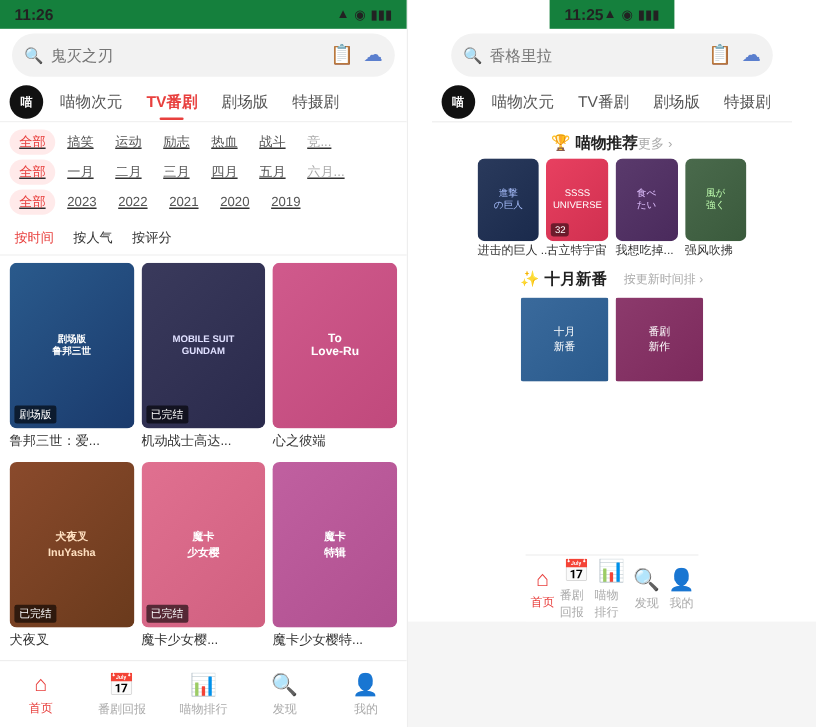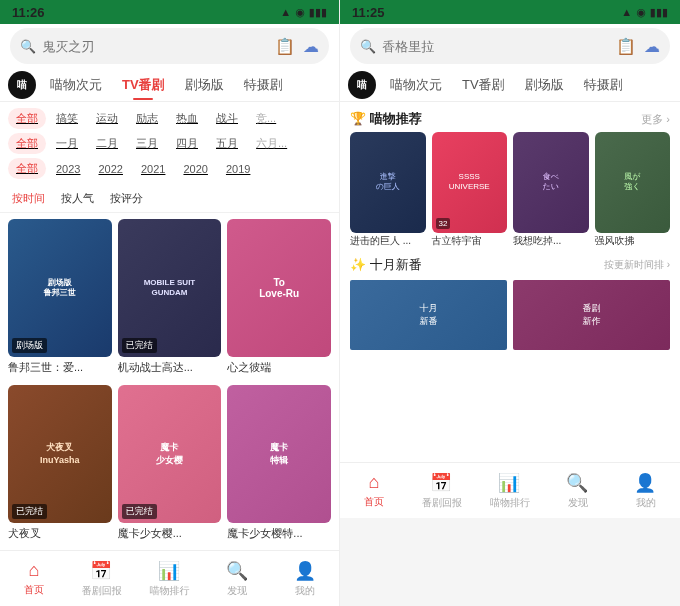--- a/index.html
+++ b/index.html
@@ -25,20 +25,21 @@
     }
 
     
     .right-panel {
       width: 340px;
       height: 518px;
       background: #fff;
       display: flex;
       flex-direction: column;
       overflow: hidden;
+      align-items: center;
     }
 
     
     .status-bar {
       height: 24px;
       padding: 4px 12px;
       display: flex;
       align-items: center;
       justify-content: space-between;
       background: #15803d;
@@ -396,21 +397,21 @@
       padding: 0 10px;
     }
     .oct-header {
       display: flex;
       align-items: center;
       justify-content: space-between;
       margin-bottom: 6px;
     }
     .oct-title {
       font-size: 13px;
-      font-weight: normal;
+      font-weight: bold;
       color: #222;
       display: flex;
       align-items: center;
       gap: 4px;
     }
     .oct-sort {
       font-size: 10px;
       color: #aaa;
       cursor: pointer;
       margin-left: 14px;

